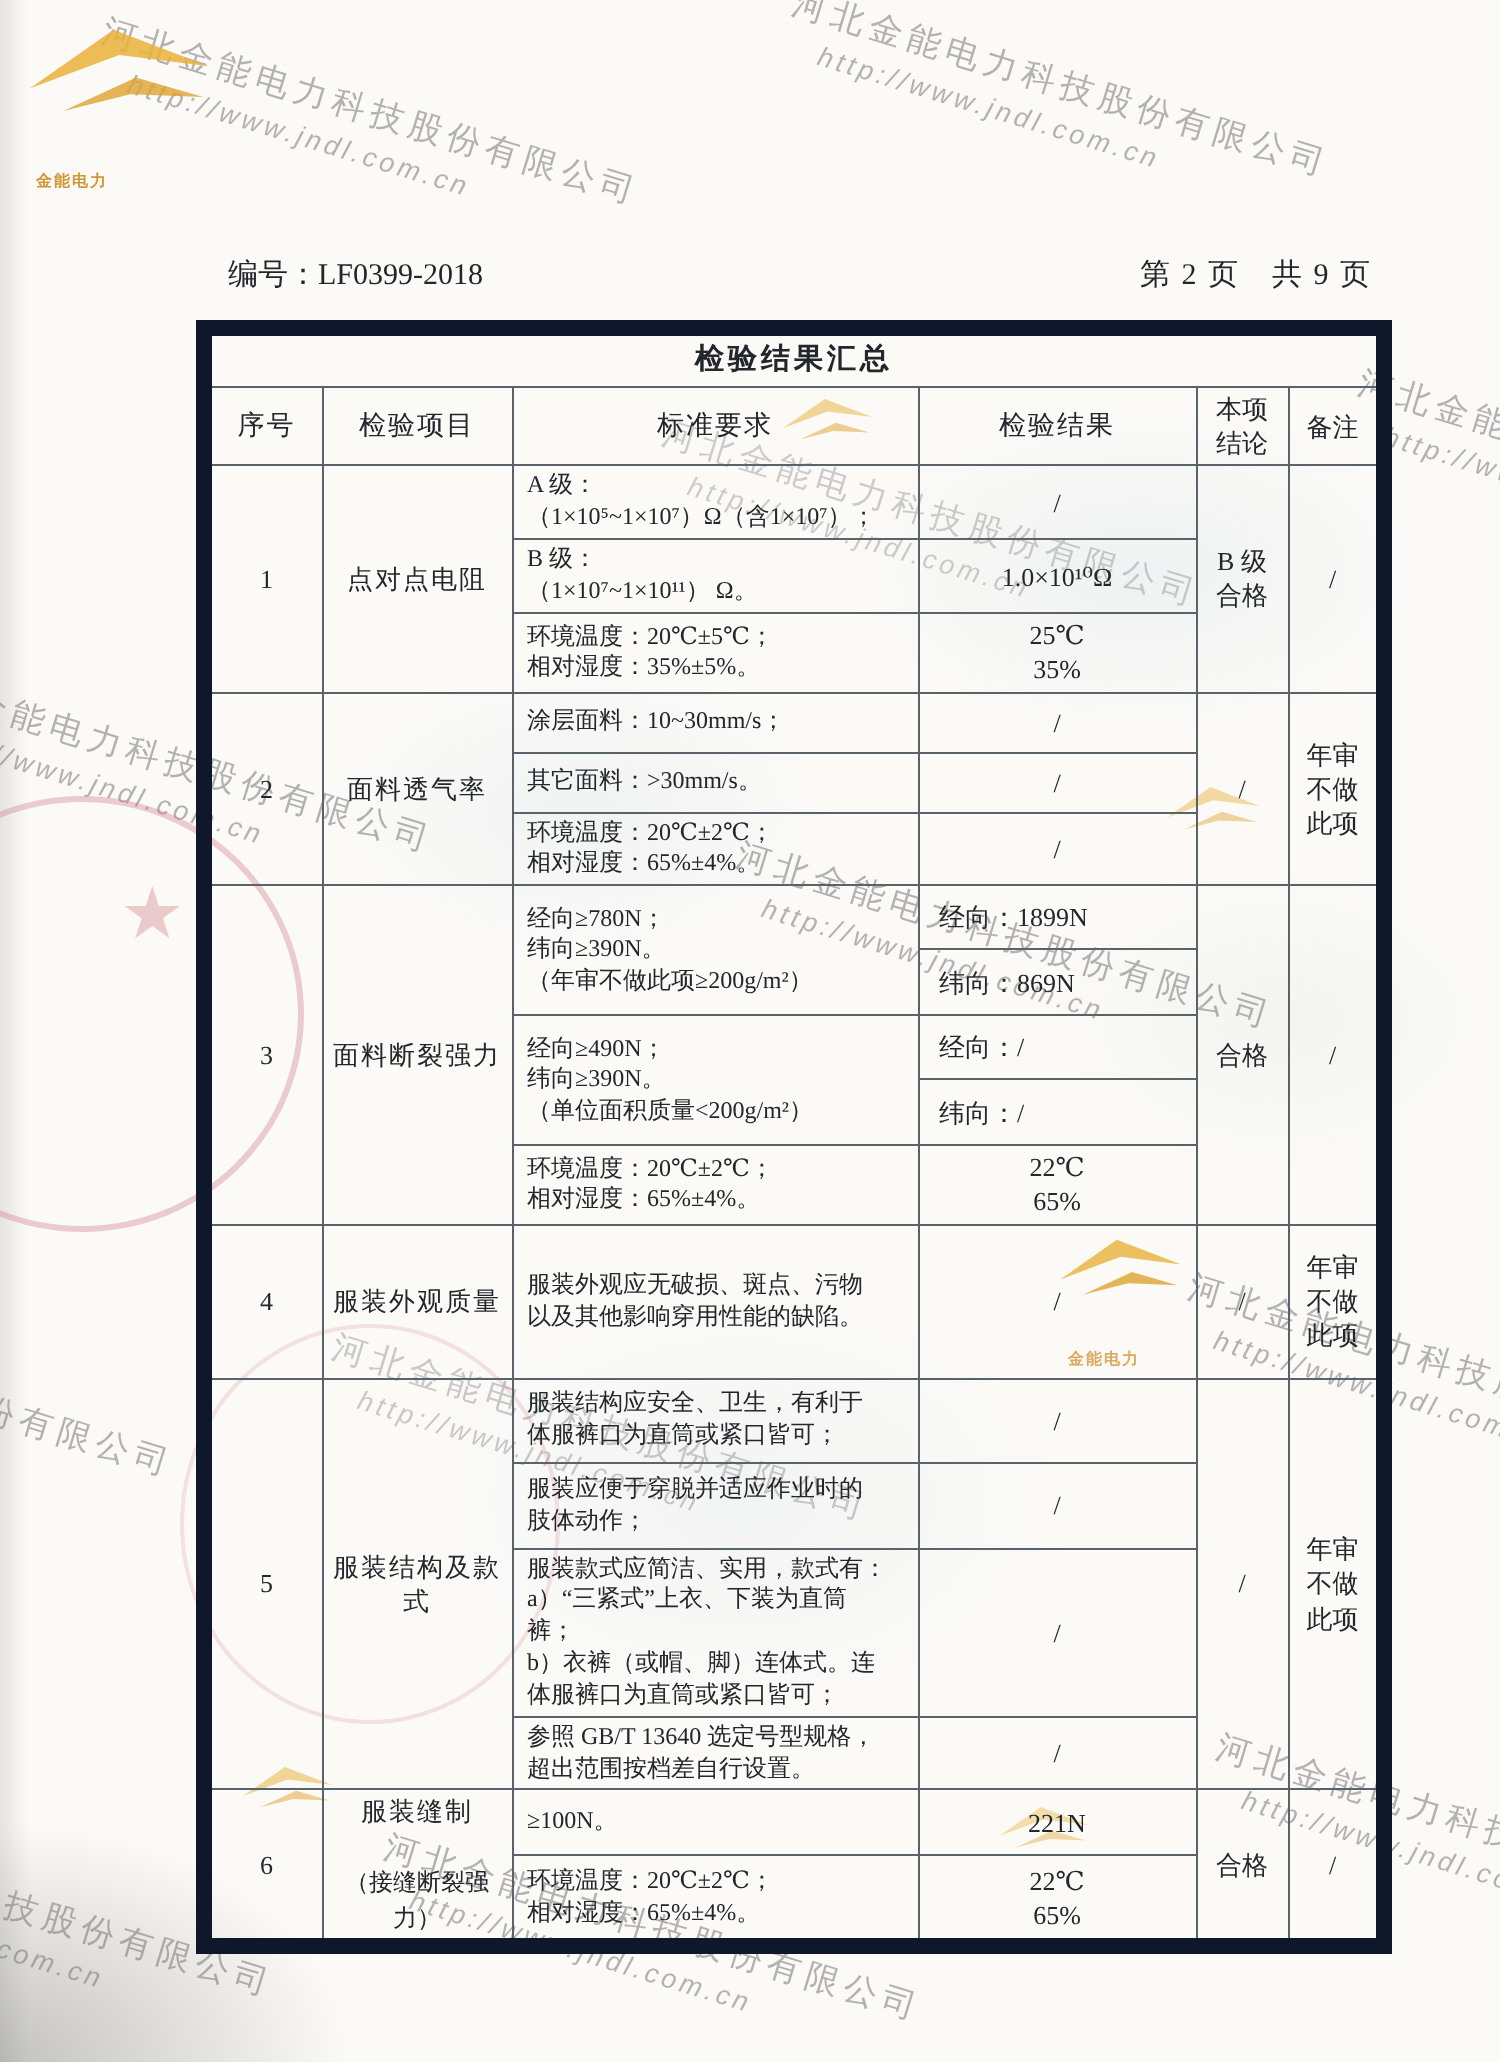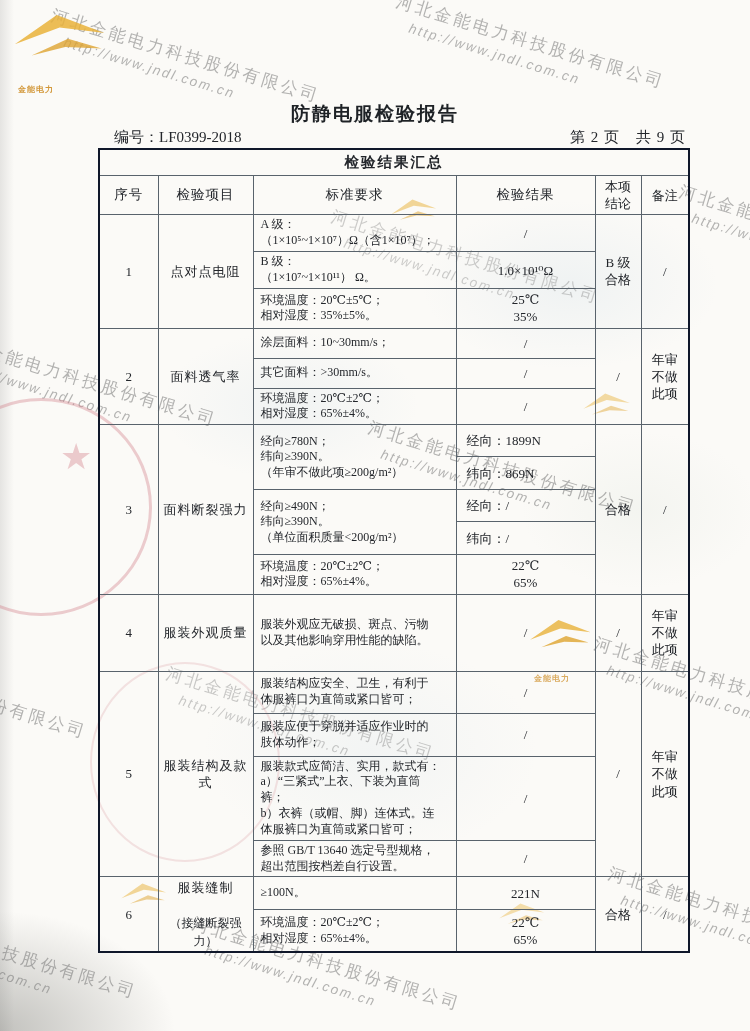--- a/index.html
+++ b/index.html
@@ -43,23 +43,23 @@
 
   
   #content{position:absolute;inset:0;z-index:3;}
   .doc-title{position:absolute;top:66px;left:0;width:750px;text-align:center;
       font-size:25px;font-weight:bold;letter-spacing:1px;color:#1e2226;}
   .doc-subtitle{position:absolute;top:101px;left:0;width:750px;text-align:center;
       font-size:19px;font-weight:bold;letter-spacing:2px;color:#1e2226;}
   .meta-no{position:absolute;top:128px;left:114px;font-size:15px;}
   .meta-page{position:absolute;top:128px;right:64px;font-size:15px;letter-spacing:1px;}
 
-  table#results{position:absolute;left:98px;top:148px;width:590px;
+  table#results{position:absolute;left:98px;top:160px;width:590px;
       border-collapse:collapse;table-layout:fixed;background:transparent;
-      border:2px solid #0f172a;}
+      border:8px solid #0f172a;}
   #results td{border:1px solid #59636c;vertical-align:middle;text-align:center;
       font-size:13px;line-height:1.32;padding:2px 3px;white-space:pre-line;
       overflow:hidden;color:#23262b;}
   #results td.summary{font-size:14.5px;font-weight:bold;letter-spacing:2px;height:23px;padding:1px;}
   #results td.hdr{font-size:13.5px;letter-spacing:1px;}
   #results td.req{text-align:left;font-size:12px;padding:2px 2px 2px 7px;letter-spacing:0;}
   #results td.res-left{text-align:left;padding-left:10px;}
   #results td.item{font-size:13px;letter-spacing:1px;}
   #results td.item .sub{font-size:12px;letter-spacing:0;}
   #results td.narrow{font-size:13px;letter-spacing:0;padding:2px 4px;}
@@ -162,21 +162,20 @@
       <path d="M14,31 L40,19 L64,26 L38,25 Z" fill="#dfa42f"></path>
     </svg>
   </div>
 
   <div class="stamp stamp1"></div>
   <div class="stamp stamp2"></div>
   <div class="stamp-star">★</div>
 </div>
 
 <div id="content">
-  <div class="doc-subtitle">防静电服检验报告</div>
   <div class="meta-no">编号：LF0399-2018</div>
   <div class="meta-page">第 2 页　共 9 页</div>
 
   <table id="results">
     <colgroup>
       <col style="width:59px">
         <col style="width:95px">
         <col style="width:203px">
       <col style="width:139px">
         <col style="width:46px">

